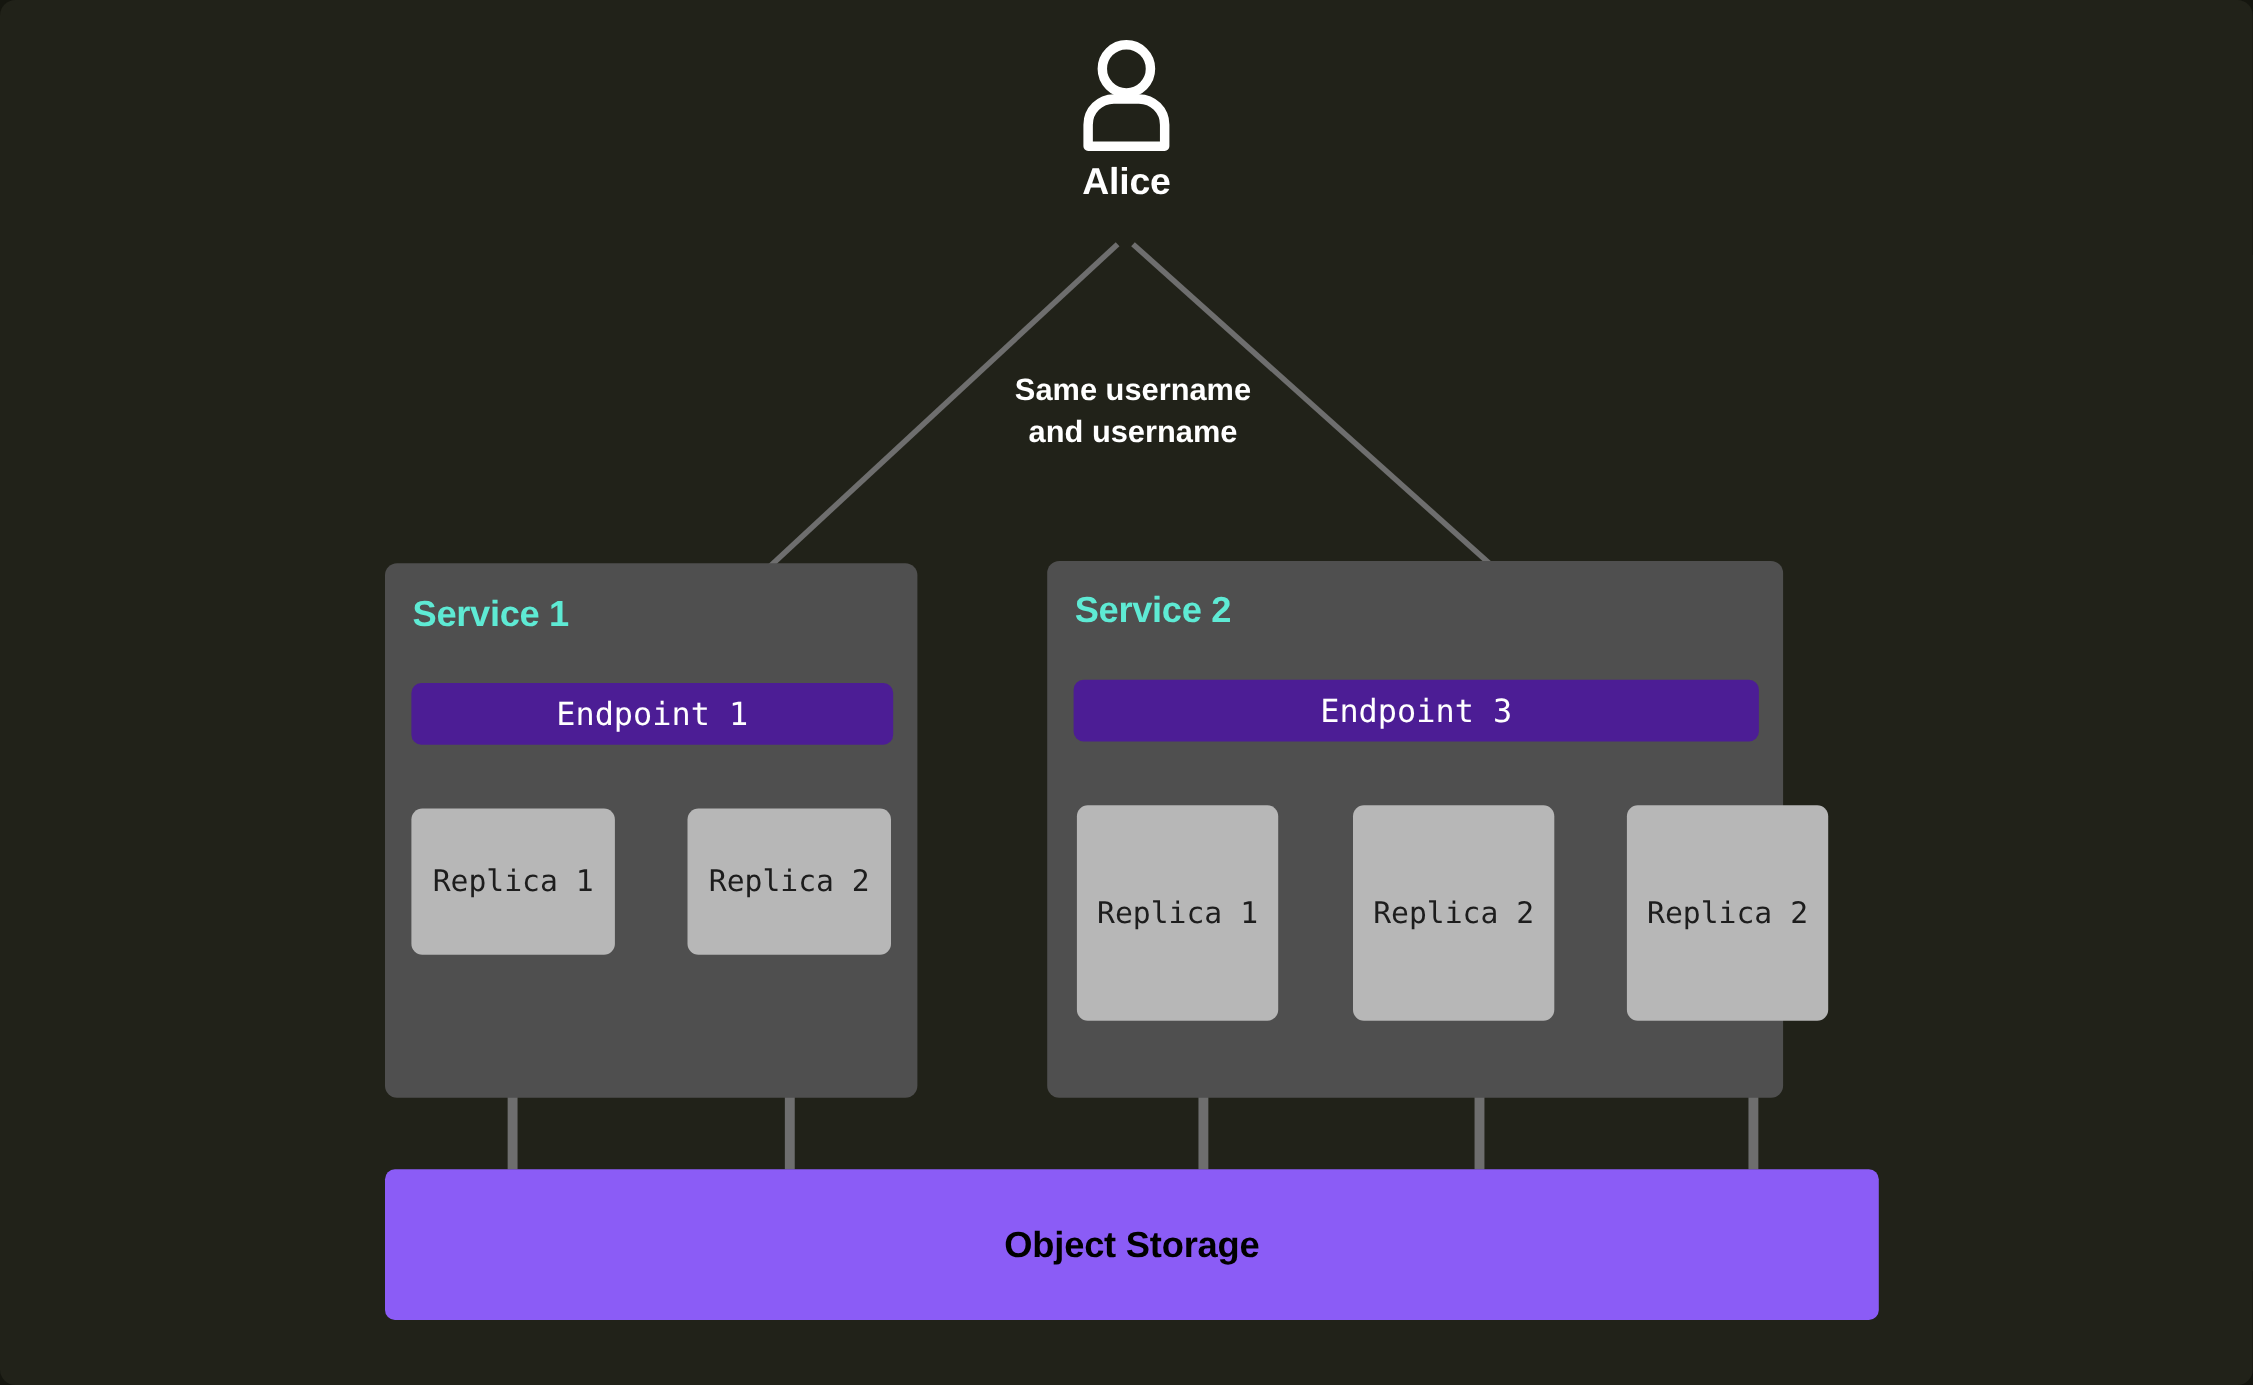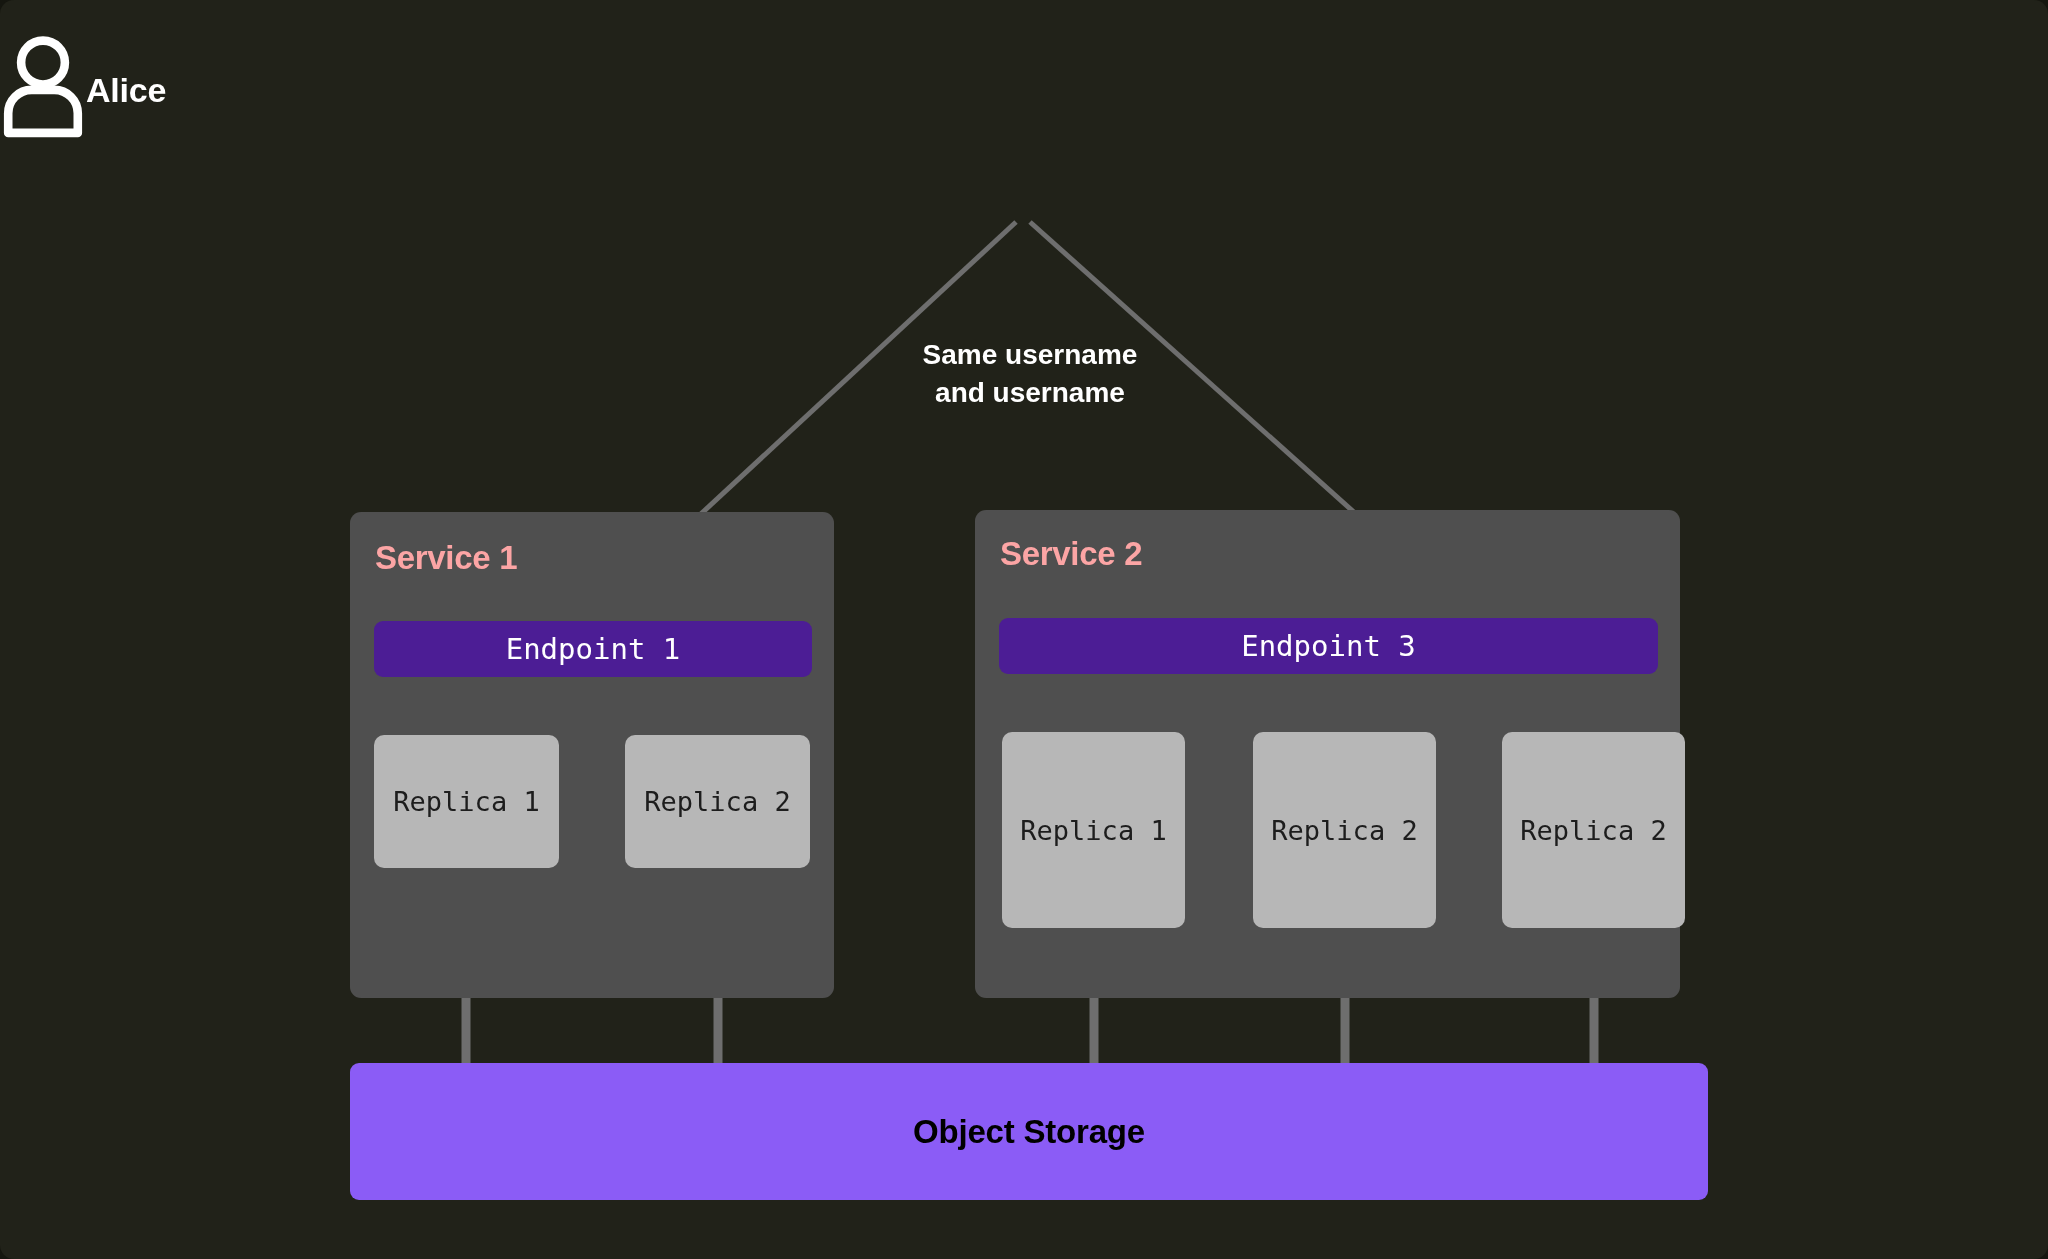--- a/index.html
+++ b/index.html
@@ -33,21 +33,21 @@
     z-index: 1;
   }
 
   
   #actor {
     position: absolute;
     left: 0;
     right: 0;
     top: 34px;
     display: flex;
-    flex-direction: row;
+    flex-direction: column;
     align-items: center;
     z-index: 3;
   }
   #actor .person-icon {
     width: 86px;
     height: 104px;
     display: block;
   }
   #actor .actor-label {
     margin-top: 8px;
@@ -72,26 +72,26 @@
   }
 
   
   .service-panel {
     position: absolute;
     background: #4f4f4f;
     border-radius: 11px;
     z-index: 2;
   }
   #service-1 { left: 350px;  top: 512px; width: 484px;  height: 486px; }
-  #service-2 { left: 975px;  top: 510px; width: 669px;  height: 488px; padding-left: 36px; }
+  #service-2 { left: 952px;  top: 510px; width: 669px;  height: 488px; }
 
   .service-title {
     position: absolute;
     left: 25px;
-    color: #fca5a5;
+    color: #5eead4;
     font-size: 33px;
     font-weight: bold;
     letter-spacing: -0.3px;
   }
   #service-1 .service-title { top: 27px; }
   #service-2 .service-title { top: 25px; }
 
   .endpoint-bar {
     position: absolute;
     left: 24px;

